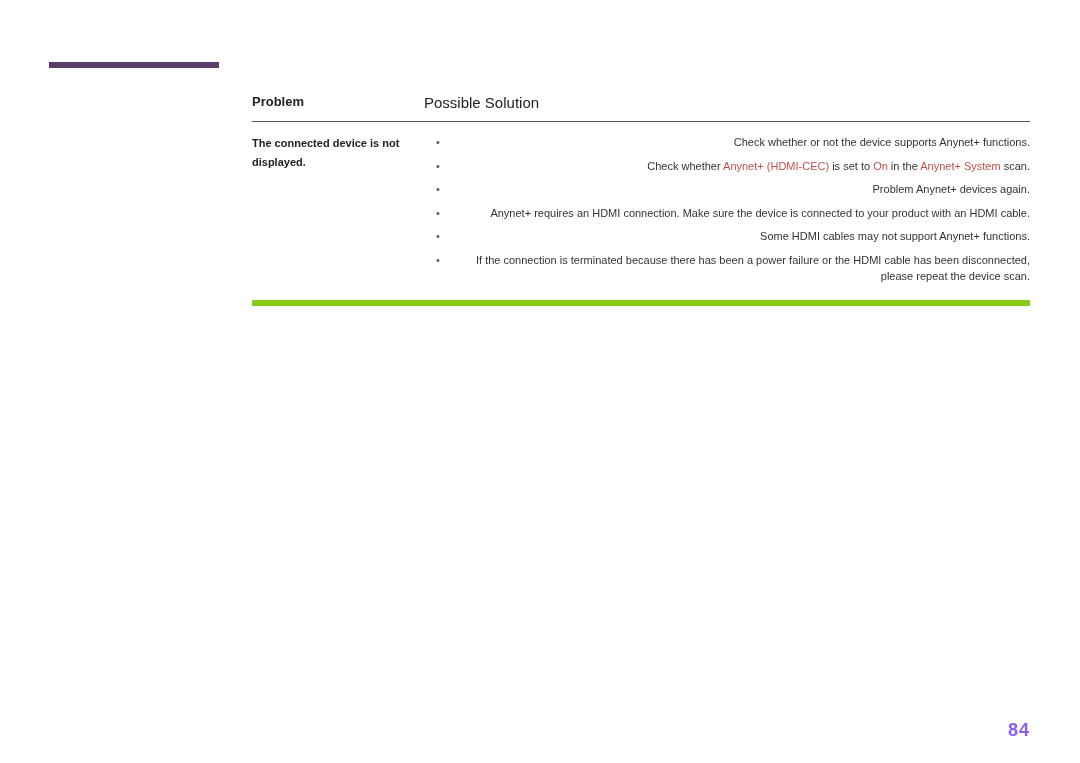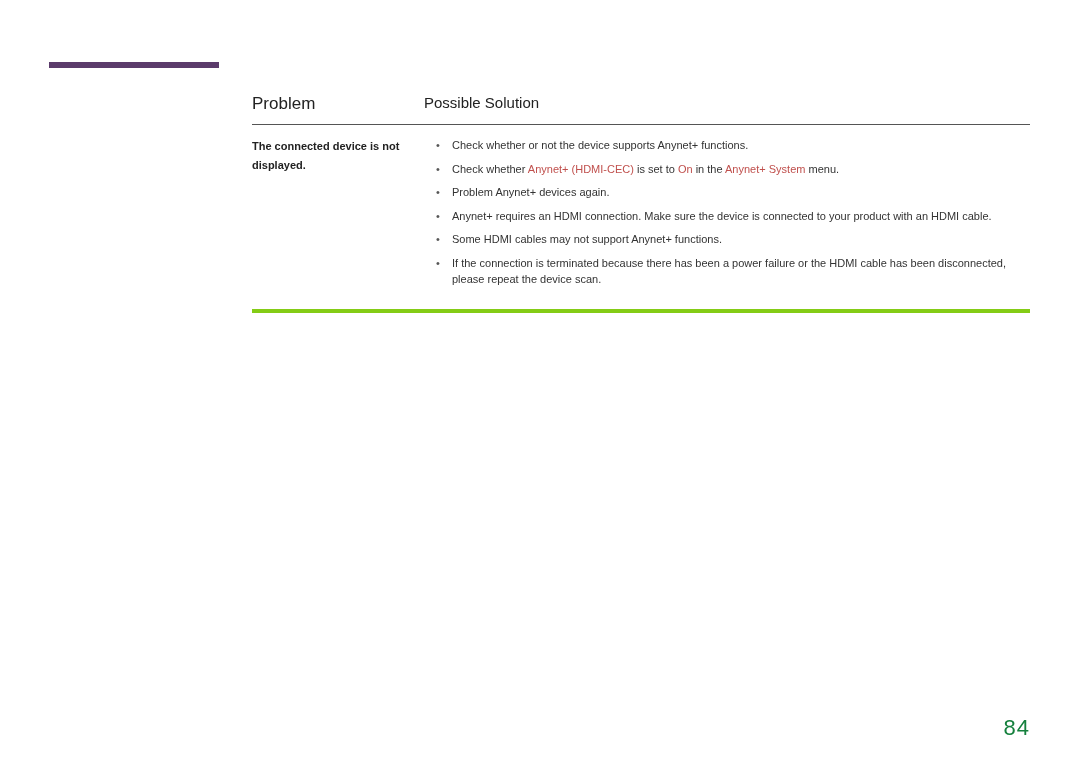--- a/index.html
+++ b/index.html
@@ -1,50 +1,50 @@
 <!DOCTYPE html>
 <html><head>
 <meta charset="utf-8">
 <style>
   * { box-sizing: border-box; margin: 0; padding: 0; }
   html, body { width: 1080px; height: 763px; background: #ffffff; font-family: "Segoe UI", "Helvetica Neue", Arial, sans-serif; color: #333; }
   .page { position: relative; width: 1080px; height: 763px; }
   .accent-bar { position: absolute; left: 49px; top: 62px; width: 170px; height: 6px; background: #5b3b6b; }
   .content { position: absolute; left: 252px; top: 62px; right: 50px; }
   .thead { display: flex; border-bottom: 1px solid #555; padding: 32px 0 10px 0; }
-  .th-problem { width: 172px; font-weight: 400; font-size: 17px; color: #222; }
+  .th-problem { width: 172px; font-weight: 700; font-size: 13px; color: #222; }
   .th-solution { flex: 1; font-weight: 400; font-size: 15px; color: #222; }
-  .trow { display: flex; border-bottom: 4px solid #84cc16; padding: 12px 0 14px 0; }
+  .trow { display: flex; border-bottom: 6px solid #84cc16; padding: 12px 0 8px 0; }
   .prob-cell { width: 172px; font-weight: 700; font-size: 11px; line-height: 1.7; color: #222; padding-right: 10px; }
-  .sol-cell { flex: 1; }
+  .sol-cell { flex: 1; text-align: right; }
   ul.sol { list-style: none; }
   ul.sol li { position: relative; font-size: 11px; line-height: 1.5; color: #333; padding-left: 28px; margin-bottom: 7px; }
   ul.sol li::before { content: "•"; position: absolute; left: 12px; top: 0; color: #555; }
   .hl { color: #c0504d; font-weight: 400; }
-  .page-num { position: absolute; right: 50px; bottom: 22px; font-size: 22px; color: #15803d; font-weight: 400; letter-spacing: 1px; }
+  .page-num { position: absolute; right: 50px; bottom: 22px; font-size: 18px; color: #8b5cf6; font-weight: 700; letter-spacing: 1px; }
 </style>
 </head>
 <body>
 
 <div class="page">
   <div class="accent-bar"></div>
 
   <div class="content">
     <div class="thead">
       <div class="th-problem">Problem</div>
       <div class="th-solution">Possible Solution</div>
     </div>
 
     <div class="trow">
       <div class="prob-cell">The connected device is not displayed.</div>
       <div class="sol-cell">
         <ul class="sol">
           <li>Check whether or not the device supports Anynet+ functions.</li>
           <li>
-            <span>Check whether </span><span class="hl">Anynet+ (HDMI-CEC)</span><span> is set to </span><span class="hl">On</span><span> in the </span><span class="hl">Anynet+ System</span><span> menu.</span>
+            <span>Check whether </span><span class="hl">Anynet+ (HDMI-CEC)</span><span> is set to </span><span class="hl">On</span><span> in the </span><span class="hl">Anynet+ System</span><span> scan.</span>
           </li>
           <li>Problem Anynet+ devices again.</li>
           <li>Anynet+ requires an HDMI connection. Make sure the device is connected to your product with an HDMI cable.</li>
           <li>Some HDMI cables may not support Anynet+ functions.</li>
           <li>If the connection is terminated because there has been a power failure or the HDMI cable has been disconnected, please repeat the device scan.</li>
         </ul>
       </div>
     </div>
   </div>
 

